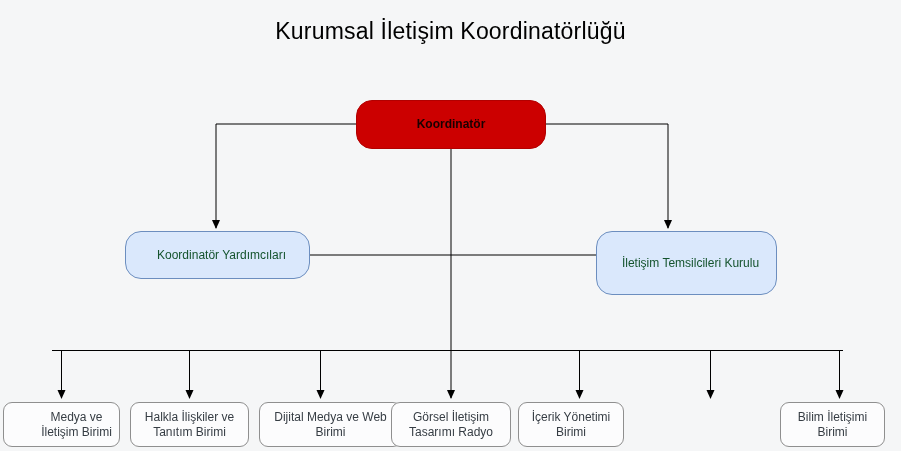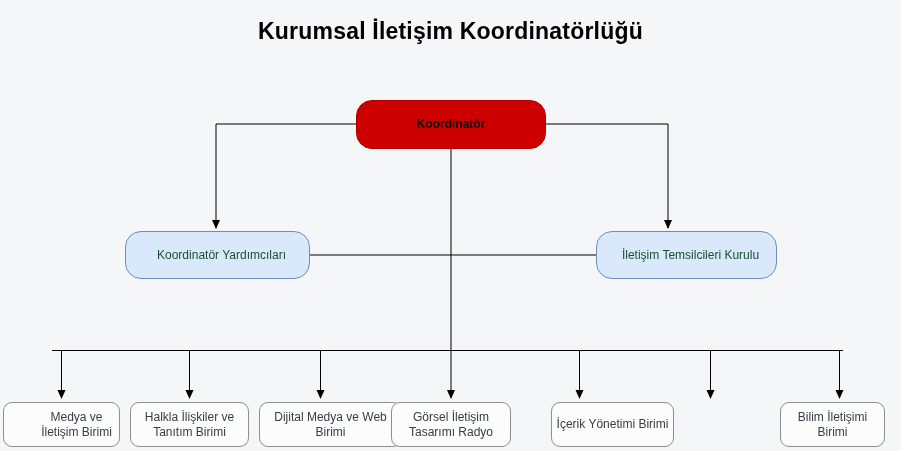--- a/index.html
+++ b/index.html
@@ -17,21 +17,21 @@
     background: var(--canvas-bg, #f5f6f7);
     overflow: hidden;
   }
   .diagram-title {
     position: absolute;
     top: 18px;
     left: 0;
     width: 901px;
     text-align: center;
     font-size: 23px;
-    font-weight: bold;
+    font-weight: normal;
     color: #000;
     letter-spacing: 0.2px;
   }
   .connector-svg {
     position: absolute;
     top: 0;
     left: 0;
     pointer-events: none;
   }
   .node {
@@ -53,35 +53,35 @@
     color: #1a0000;
     font-weight: bold;
   }
   .node-blue {
     background: var(--level2-fill, #dae8fc);
     border: 1px solid var(--level2-stroke, #6c8ebf);
     color: #14532d;
     padding-left: 8px;
   }
   .node-blue.pos-left  { left: 125px; top: 231px; width: 185px; height: 48px; }
-  .node-blue.pos-right { left: 596px; top: 231px; width: 181px; height: 48px; }
+  .node-blue.pos-right { left: 596px; top: 231px; width: 181px; height: 64px; }
   .node-unit {
     top: 402px;
     height: 45px;
     border-radius: 9px;
     background: var(--unit-fill, #fcfcfd);
     border: 1px solid var(--unit-stroke, #8f8f8f);
     color: #363d44;
     padding: 1px 2px;
   }
   .u0 { left: 3px;   width: 117px; padding-left: 32px; }
   .u1 { left: 130px; width: 119px; }
   .u2 { left: 259px; width: 143px; }
   .u3 { left: 391px; width: 120px; }
-  .u4 { left: 518px; width: 123px; margin-left: 33px; }
+  .u4 { left: 518px; width: 106px; }
   .u5 { left: 652px; width: 117px; }
   .u6 { left: 780px; width: 105px; }
 </style>
 </head>
 <body>
 
 <div class="canvas">
 
   <div class="diagram-title">Kurumsal İletişim Koordinatörlüğü</div>
 

